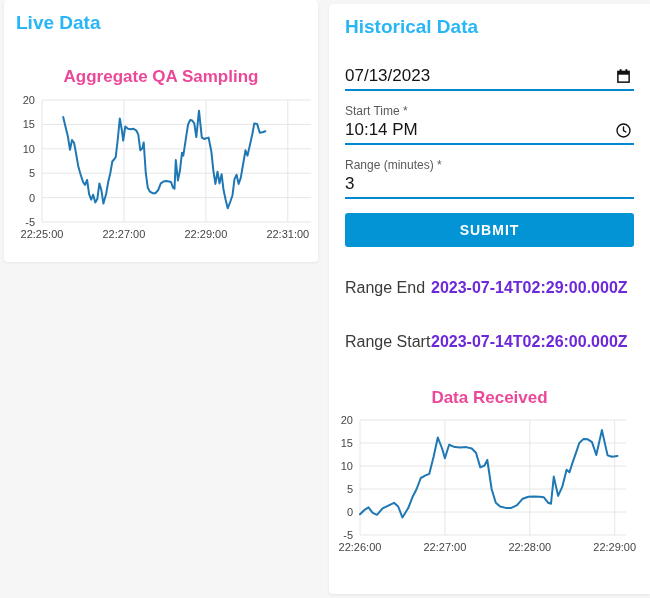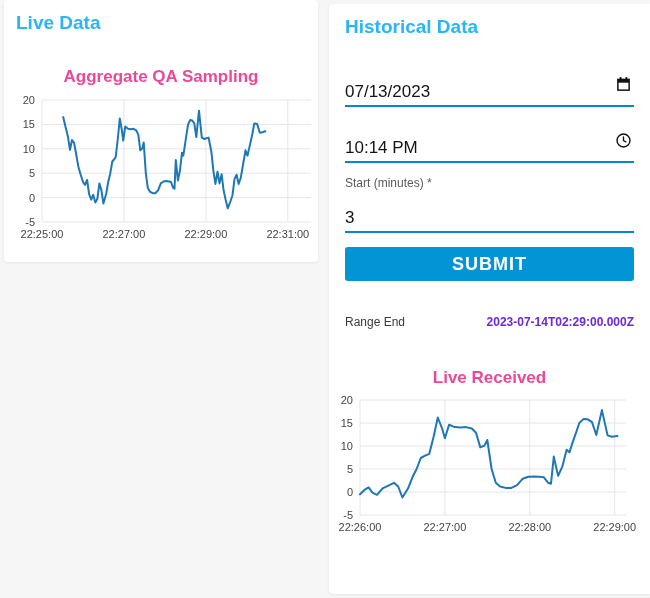--- a/index.html
+++ b/index.html
@@ -31,30 +31,30 @@
   .tick{font-size:11px;fill:#454545;}
 
   .form{margin-top:18px;}
   .field{margin:5px 16px 0;padding-top:8px;}
   .field:first-child{margin-top:0;}
   .field .lbl{font-size:12px;line-height:14px;color:#5a5a5a;}
   .field .vrow{
     display:flex;align-items:center;justify-content:space-between;
     padding:2px 2px 3px 0;border-bottom:2px solid #0288d1;
   }
-  .field .val{font-size:17px;line-height:20px;color:#141414;margin-top:16px;}
+  .field .val{font-size:17px;line-height:20px;color:#141414;}
   .ficon{display:flex;align-items:center;cursor:pointer;}
 
   .submit-btn{
     display:block;margin:14px 16px 0;width:calc(100% - 32px);height:34px;
     background:#0294d4;color:#fff;border:none;border-radius:3px;
     font-family:"Liberation Sans",sans-serif;
-    font-size:18px;font-weight:700;letter-spacing:1px;cursor:pointer;
+    font-size:14px;font-weight:700;letter-spacing:1px;cursor:pointer;
   }
-  .result{display:flex;align-items:baseline;margin:36px 16px 0;font-size:12px;line-height:18px;justify-content:space-between;}
+  .result{display:flex;align-items:baseline;margin:36px 16px 0;font-size:16px;line-height:18px;}
   .result.first{margin-top:32px;}
   .result .rlbl{flex:0 0 86px;color:#3a3a3a;white-space:nowrap;}
   .result .rval{font-weight:700;color:#6d28d9;white-space:nowrap;}
 </style>
 </head>
 <body>
 
 <div>
 
   <section class="card card-live">
@@ -98,48 +98,53 @@
               <rect x="2.7" y="3.2" width="10.6" height="10.1" fill="none" stroke="#111" stroke-width="1.4"></rect>
               <rect x="2.7" y="3.2" width="10.6" height="3.1" fill="#111"></rect>
               <rect x="4.4" y="1.1" width="1.8" height="2.6" fill="#111"></rect>
               <rect x="9.8" y="1.1" width="1.8" height="2.6" fill="#111"></rect>
             </svg>
           </span>
         </div>
       </div>
 
       <div class="field">
+        <div class="lbl">Start Time *</div>
         <div class="vrow">
           <span class="val">10:14 PM</span>
           <span class="ficon">
             <svg viewBox="0 0 16 16" width="17" height="17" aria-hidden="true">
               <circle cx="8" cy="8" r="6.1" fill="none" stroke="#111" stroke-width="1.3"></circle>
               <path d="M8 4.6 V8 L10.3 9.4" fill="none" stroke="#111" stroke-width="1.3" stroke-linecap="round"></path>
             </svg>
           </span>
         </div>
       </div>
 
       <div class="field">
-        <div class="lbl">Start (minutes) *</div>
+        <div class="lbl">Range (minutes) *</div>
         <div class="vrow">
           <span class="val">3</span>
         </div>
       </div>
 
       <button class="submit-btn" type="button">SUBMIT</button>
     </div>
 
     <div class="result first">
       <span class="rlbl">Range End</span>
       <span class="rval">2023-07-14T02:29:00.000Z</span>
     </div>
 
+    <div class="result">
+      <span class="rlbl">Range Start</span>
+      <span class="rval">2023-07-14T02:26:00.000Z</span>
+    </div>
 
-    <div class="chart-title">Live Received</div>
+    <div class="chart-title">Data Received</div>
     <svg class="chart" width="313" height="145">
         <line x1="25" x2="291" y1="8.0" y2="8.0" stroke="#e6e6e6" stroke-width="1"></line>
         <text x="18" y="12.0" text-anchor="end" class="tick">20</text>
         <line x1="25" x2="291" y1="31.0" y2="31.0" stroke="#e6e6e6" stroke-width="1"></line>
         <text x="18" y="35.0" text-anchor="end" class="tick">15</text>
         <line x1="25" x2="291" y1="54.0" y2="54.0" stroke="#e6e6e6" stroke-width="1"></line>
         <text x="18" y="58.0" text-anchor="end" class="tick">10</text>
         <line x1="25" x2="291" y1="77.0" y2="77.0" stroke="#e6e6e6" stroke-width="1"></line>
         <text x="18" y="81.0" text-anchor="end" class="tick">5</text>
         <line x1="25" x2="291" y1="100.0" y2="100.0" stroke="#e6e6e6" stroke-width="1"></line>

